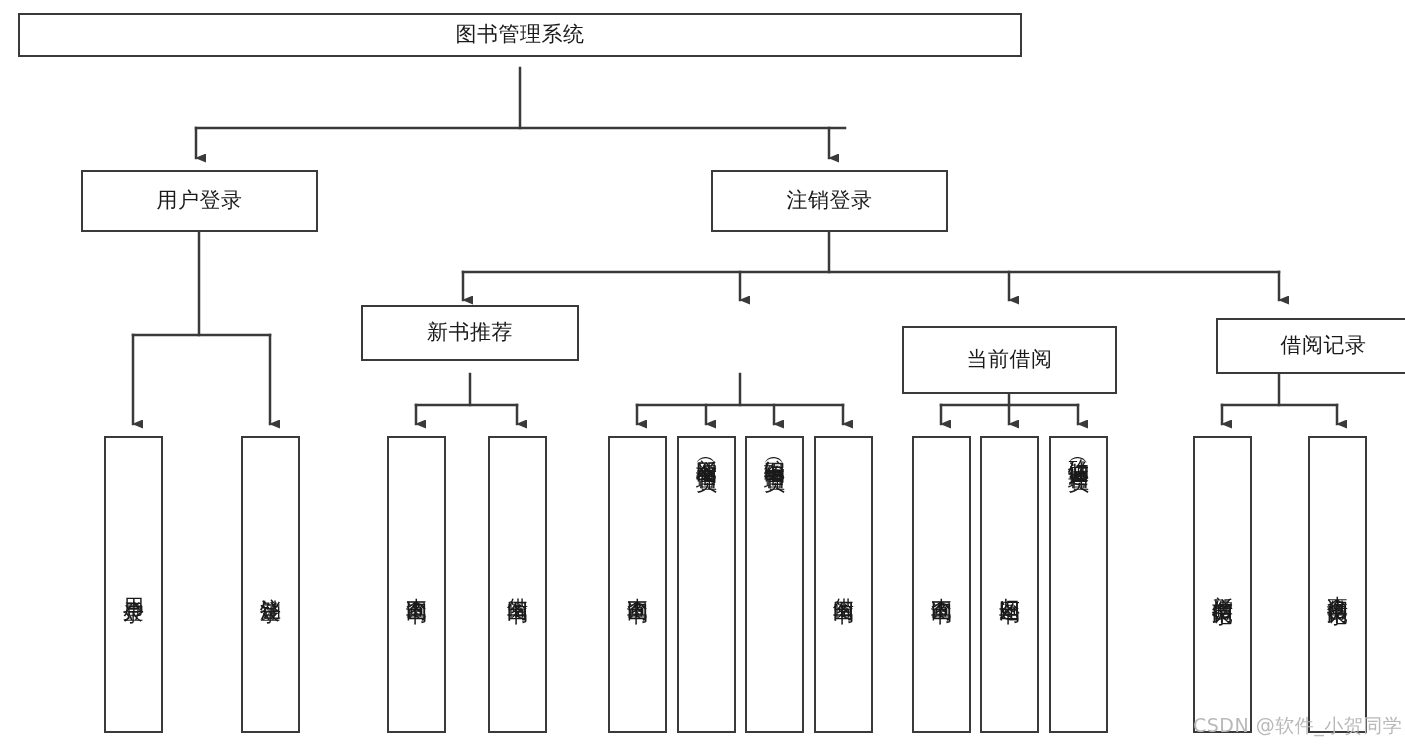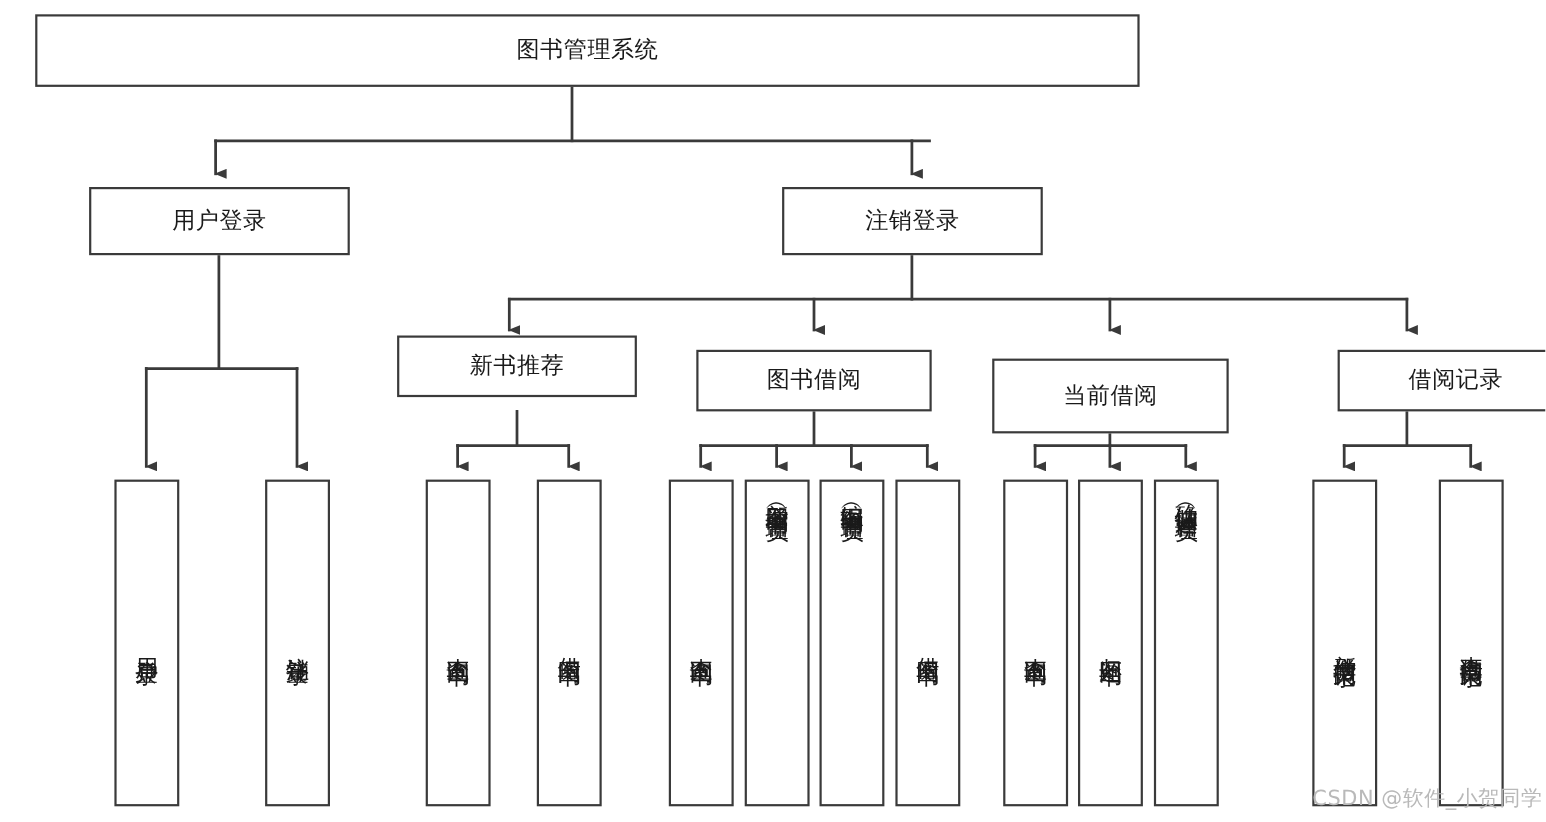--- a/index.html
+++ b/index.html
@@ -116,39 +116,36 @@
       <path d="M 1009,405 L 1009,424" marker-end="url(#arrowhead)"></path>
       <path d="M 1078,405 L 1078,424" marker-end="url(#arrowhead)"></path>
 
       <path d="M 1279,374 L 1279,405"></path>
       <path d="M 1222,405 L 1337,405"></path>
       <path d="M 1222,405 L 1222,424" marker-end="url(#arrowhead)"></path>
       <path d="M 1337,405 L 1337,424" marker-end="url(#arrowhead)"></path>
     </g>
   </svg>
 
-  <div class="node-box" style="left:32px; top:13px; width:1004px; height:66px;">
+  <div class="node-box" style="left:18px; top:13px; width:1004px; height:44px;">
     <span class="node-label-h">图书管理系统</span>
   </div>
 
   <div class="node-box" style="left:81px; top:170px; width:237px; height:62px;">
     <span class="node-label-h">用户登录</span>
   </div>
 
   <div class="node-box" style="left:711px; top:170px; width:237px; height:62px;">
     <span class="node-label-h">注销登录</span>
   </div>
 
   <div class="node-box" style="left:361px; top:305px; width:218px; height:56px;">
     <span class="node-label-h">新书推荐</span>
   </div>
 
-  <div class="node-box" style="left:633px; top:318px; width:214px; height:56px;">
-    <span class="node-label-h">图书借阅</span>
-  </div>
 
   <div class="node-box" style="left:902px; top:326px; width:215px; height:68px;">
     <span class="node-label-h">当前借阅</span>
   </div>
 
   <div class="node-box" style="left:1172px; top:318px; width:215px; height:56px;margin-left:44px;">
     <span class="node-label-h">借阅记录</span>
   </div>
 
   <div class="node-box leaf-box centered" style="left:104px; top:436px; width:59px; height:297px;">

